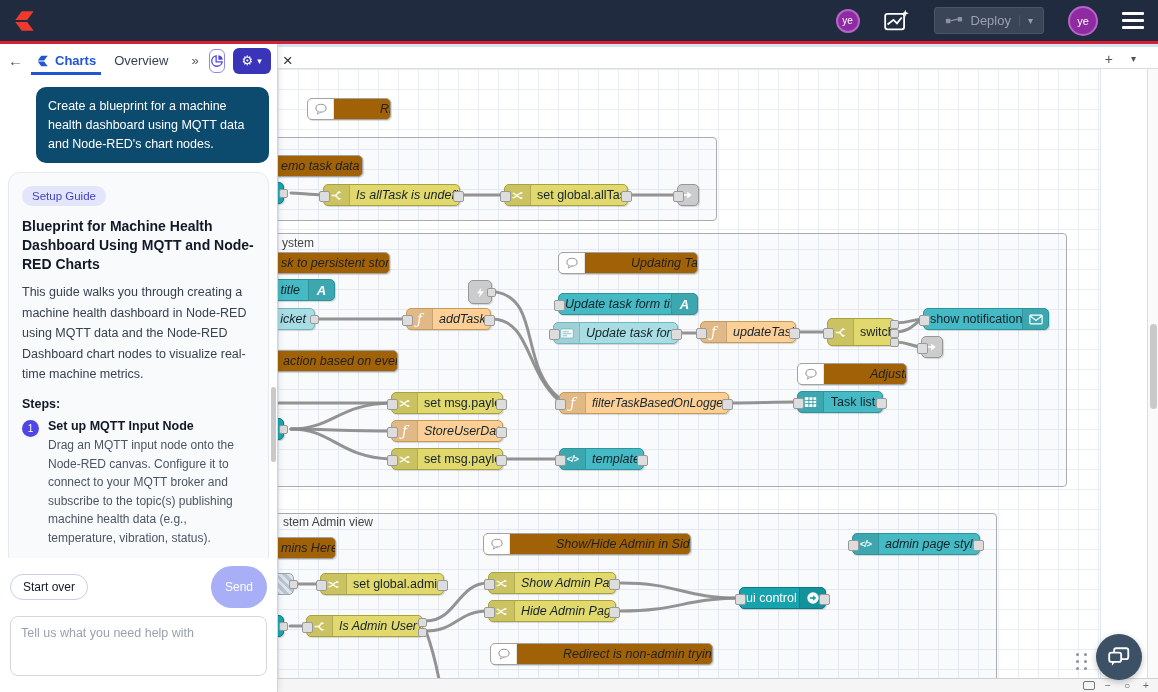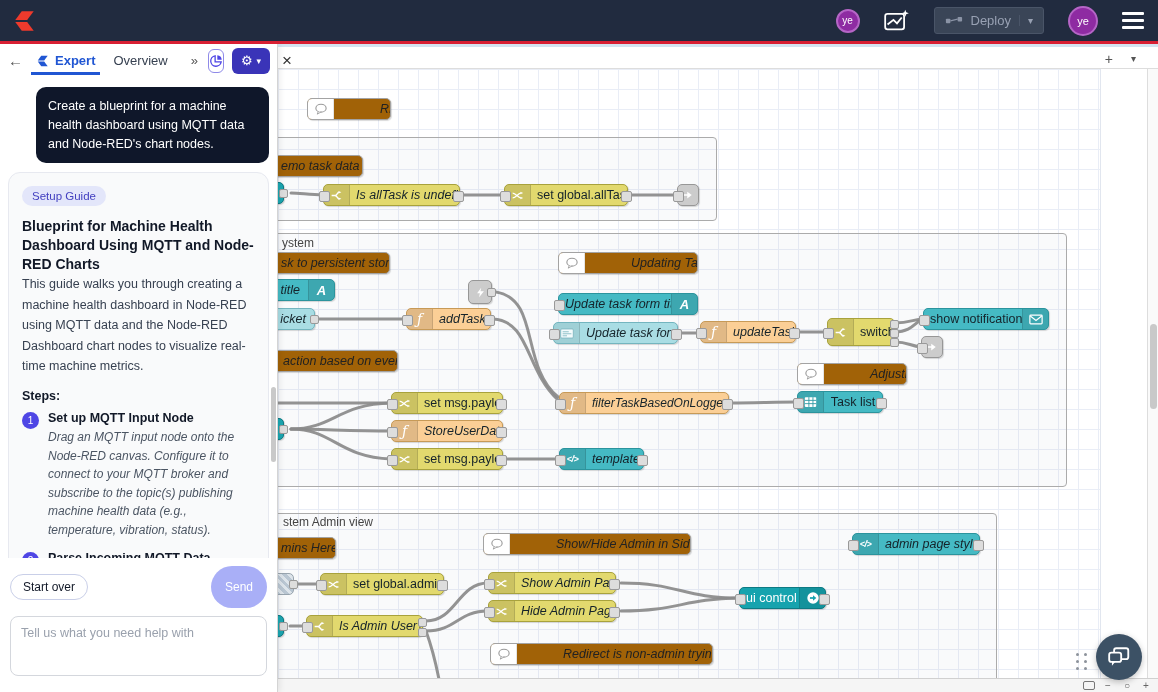--- a/index.html
+++ b/index.html
@@ -23,30 +23,30 @@
   .back-arrow{color:#555;font-size:15px;cursor:pointer;}
   .tab{display:flex;align-items:center;gap:5px;font-size:13px;color:#374151;padding:7px 5px;cursor:pointer;position:relative;}
   .tab.active{color:#2056d3;font-weight:bold;}
   .tab.active::after{content:"";position:absolute;left:0;right:0;bottom:0;height:3px;background:#2056d3;}
   .vdiv{width:1px;height:20px;background:#ddd;}
   .chev{color:#555;font-size:13px;cursor:pointer;padding:0 2px;}
   .pie-btn{width:24px;height:24px;border:1px solid #8f8ae8;border-radius:6px;background:#fff;display:flex;align-items:center;justify-content:center;cursor:pointer;}
   .gear-btn{height:26px;border-radius:6px;background:#3a34b8;color:#fff;display:flex;align-items:center;gap:4px;padding:0 9px;font-size:13px;cursor:pointer;}
   .close-x{margin-left:auto;color:#333;font-size:17px;cursor:pointer;padding:0 4px;}
   .chat-scroll{flex:1;overflow:hidden;position:relative;padding:10px 8px 0 8px;}
-  .user-bubble{margin-left:28px;background:#0f172a;color:#fff;border-radius:10px;padding:10px 12px;font-size:12.5px;line-height:1.5;}
+  .user-bubble{margin-left:28px;background:#0c4a6e;color:#fff;border-radius:10px;padding:10px 12px;font-size:12.5px;line-height:1.5;}
   .ai-card{margin-top:9px;background:#f9fafb;border:1px solid #e7e9f0;border-radius:12px;padding:13px 13px 6px 13px;}
   .badge{display:inline-block;background:#e3e6fa;color:#4340c0;font-size:11.5px;padding:4px 10px;border-radius:999px;}
-  .ai-title{font-size:14px;font-weight:bold;color:#111827;margin:11px 0 0 0;line-height:1.35;}
+  .ai-title{font-size:14px;font-weight:bold;color:#111827;margin:11px 0 8px 0;line-height:1.35;}
   .ai-body{font-size:12.5px;color:#374151;line-height:1.65;}
   .steps-label{font-size:12.5px;font-weight:bold;color:#111827;margin:12px 0 8px 0;}
   .step{display:flex;gap:9px;margin-bottom:11px;}
   .step-num{flex:none;width:17px;height:17px;border-radius:50%;background:#4f46e5;color:#fff;font-size:10px;display:flex;align-items:center;justify-content:center;margin-top:1px;}
   .step-title{font-size:12.5px;font-weight:bold;color:#111827;margin-bottom:3px;}
-  .step-body{font-size:12px;color:#4b5563;line-height:1.55;font-style:italic;}
+  .step-body{font-size:12px;color:#4b5563;line-height:1.55;}
   .sb-thumb{position:absolute;right:1px;top:310px;width:5px;height:75px;background:#c9c9c9;border-radius:3px;}
   .composer{flex:none;padding:8px 10px 12px 10px;}
   .comp-row{display:flex;align-items:center;margin-bottom:8px;}
   .startover-btn{border:1px solid #c9cfe8;background:#fff;border-radius:999px;padding:5px 12px;font-size:12px;color:#111827;cursor:pointer;}
   .send-btn{margin-left:auto;background:#a9aff7;color:#fff;border:none;border-radius:999px;padding:14px 14px;font-size:12px;cursor:pointer;}
   .comp-input{width:100%;height:60px;border:1px solid #d4d7dd;border-radius:8px;font-size:12.5px;padding:9px 10px;resize:none;color:#333;font-family:"Liberation Sans",sans-serif;}
   .comp-input::placeholder{color:#9aa1ad;}
 
   
   .editor{position:absolute;left:278px;top:44px;width:880px;height:648px;background:#fff;}
@@ -466,21 +466,21 @@
 </div>
 
 <div class="sidebar">
   <div class="sb-head">
     <span class="back-arrow">←</span>
     <div class="tab active">
       <svg width="14" height="14" viewBox="0 0 24 24">
           <polygon points="20,3 9,3 3,11 14,11" fill="#2056d3"></polygon>
           <polygon points="14,13 3,13 9,21 20,21" fill="#2056d3"></polygon>
         </svg>
-      <span>Expert</span>
+      <span>Charts</span>
     </div>
     <div class="tab">
         <span>Overview</span>
       </div>
     <span class="vdiv"></span>
     <span class="chev">»</span>
     <span class="pie-btn">
       <svg width="14" height="14" viewBox="0 0 16 16">
           <path d="M7,2.1 A6,6 0 1 0 13.9,9 L7,9 Z" fill="none" stroke="#4f46e5" stroke-width="1.5"></path>
           <path d="M9.5,1.5 A5.5,5.5 0 0 1 14.5,6.5 L9.5,6.5 Z" fill="#4f46e5"></path>

